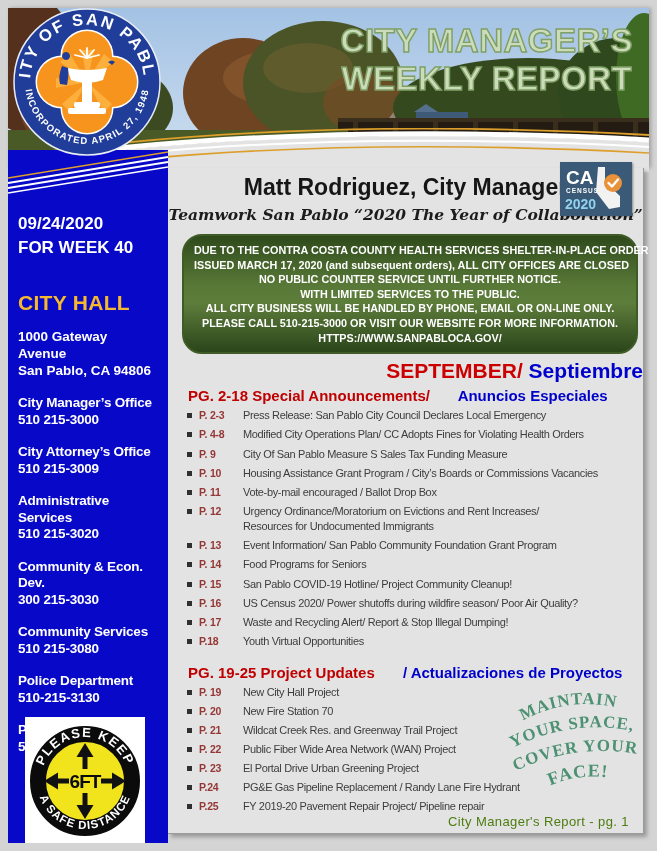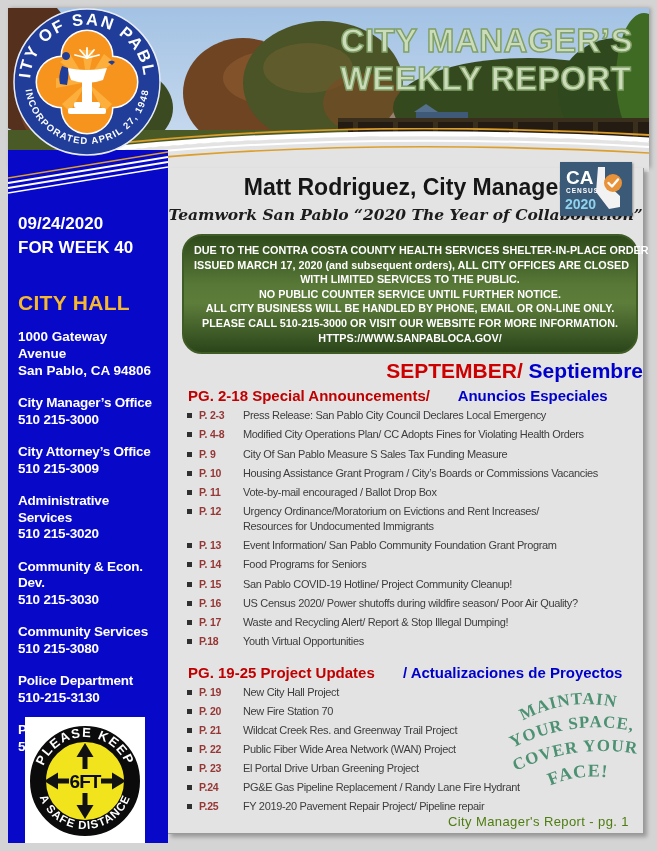--- a/index.html
+++ b/index.html
@@ -5,21 +5,21 @@
   html,body{margin:0;padding:0;}
   body{
     width:657px;height:851px;position:relative;overflow:hidden;
     background:#d4d4d4;
     font-family:"Liberation Sans",sans-serif;
   }
   
   .photo{position:absolute;left:8px;top:8px;width:641px;height:160px;z-index:1;overflow:hidden;box-shadow:2px 0 4px rgba(0,0,0,.25);}
   .photo svg{display:block;}
   .header-title{
-    position:absolute;top:14px;right:16px;text-align:left;z-index:2;
+    position:absolute;top:14px;right:16px;text-align:center;z-index:2;
     font-weight:bold;font-size:33px;line-height:38px;letter-spacing:.5px;
     color:#ccdcba;-webkit-text-stroke:1.4px #7fa066;
     text-shadow:0 0 1px #7fa066;
   }
   
   .swoosh{position:absolute;left:8px;top:128px;z-index:2;pointer-events:none;}
   
   .sidebar{position:absolute;left:8px;top:150px;width:160px;height:693px;z-index:4;background:#0808c8;color:#fff;}
   .sidebar .stripes{position:absolute;top:-18px;left:0;}
   .sidebar .sb-inner{position:relative;padding:62px 16px 0 10px;}
@@ -143,21 +143,21 @@
     <div class="sb-dept">
       <div>City Attorney’s Office</div>
       <div class="ph">510 215-3009</div>
     </div>
     <div class="sb-dept">
       <div>Administrative Services</div>
       <div class="ph">510 215-3020</div>
     </div>
     <div class="sb-dept">
       <div>Community &amp; Econ. Dev.</div>
-      <div class="ph">510 215-3030</div>
+      <div class="ph">300 215-3030</div>
     </div>
     <div class="sb-dept">
       <div>Community Services</div>
       <div class="ph">510 215-3080</div>
     </div>
     <div class="sb-dept">
       <div>Police Department</div>
       <div class="ph">510-215-3130</div>
     </div>
     <div class="sb-dept">
@@ -193,22 +193,22 @@
   <text x="60" y="71" text-anchor="middle" font-family="Liberation Sans,sans-serif" font-size="19" font-weight="bold" letter-spacing="-1" fill="#0b0b0b">6FT</text>
 </svg>
 
 <div class="main-area">
   <div class="manager">Matt Rodriguez, City Manager</div>
   <div class="tagline">Teamwork San Pablo “2020 The Year of Collaboration”</div>
 
   <div class="notice">
     <div>DUE TO THE CONTRA COSTA COUNTY HEALTH SERVICES SHELTER-IN-PLACE ORDER</div>
     <div>ISSUED MARCH 17, 2020 (and subsequent orders), ALL CITY OFFICES ARE CLOSED</div>
+    <div>NO PUBLIC COUNTER SERVICE UNTIL FURTHER NOTICE.</div>
     <div>WITH LIMITED SERVICES TO THE PUBLIC.</div>
-    <div>NO PUBLIC COUNTER SERVICE UNTIL FURTHER NOTICE.</div>
     <div>ALL CITY BUSINESS WILL BE HANDLED BY PHONE, EMAIL OR ON-LINE ONLY.</div>
     <div>PLEASE CALL 510-215-3000 OR VISIT OUR WEBSITE FOR MORE INFORMATION.</div>
     <div>HTTPS://WWW.SANPABLOCA.GOV/</div>
   </div>
 
   <div class="month">
     <span class="en">SEPTEMBER/</span><span class="es"> Septiembre</span>
   </div>
 
   <div class="sec-head">

